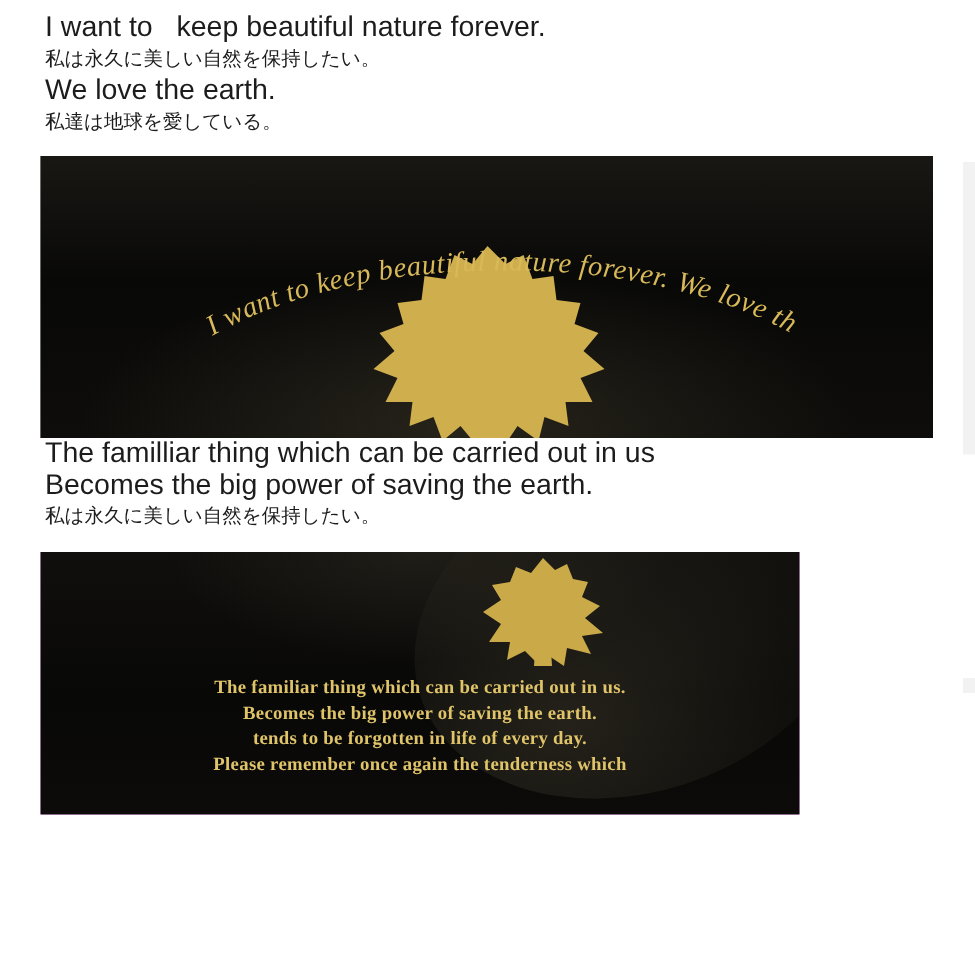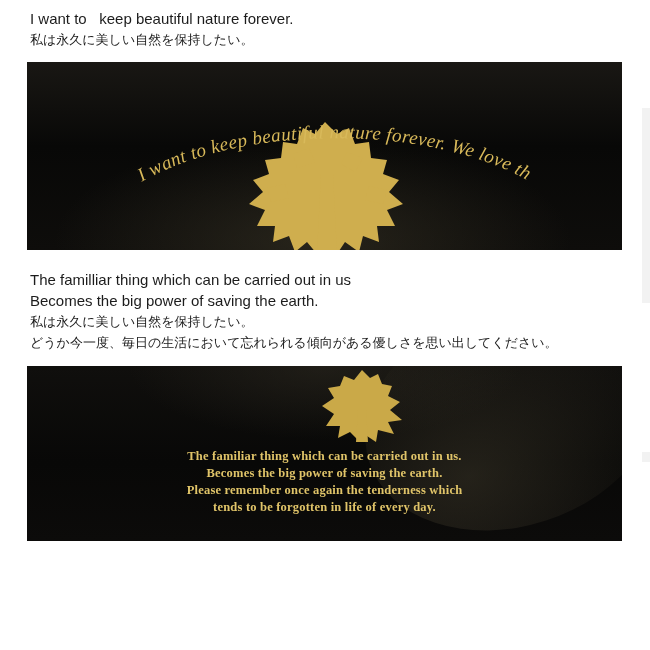--- a/index.html
+++ b/index.html
@@ -18,35 +18,34 @@
     position: relative;
     width: 650px;
     height: 650px;
     background: #ffffff;
   }
   .text-block {
     padding-left: 30px;
     padding-right: 10px;
   }
   .text-line {
-    font-size: 15px;
+    font-size: 19px;
     line-height: 21px;
     color: #1c1c1c;
     white-space: pre;
   }
   .text-line.jp {
-    font-family: Liberation Sans, sans-serif;
+    font-family: Liberation Mono, monospace;
     font-size: 13px;
     line-height: 21px;
   }
   .block-one {
     padding-top: 8px;
   }
   .block-two {
-    padding-top: 19px;
   }
   
   .photo1 {
     position: relative;
     margin: 12px 0 0 27px;
     width: 595px;
     height: 188px;
     background: #090807;
     overflow: hidden;
   }
@@ -78,21 +77,21 @@
     position: absolute;
     left: 170px;
     top: 52px;
     width: 260px;
     height: 140px;
   }
   
   .photo2 {
     position: relative;
     margin: 13px 0 0 27px;
-    width: 595px;
+    width: 506px;
     height: 175px;
     background: #701a75;
     overflow: hidden;
   }
   .photo2 .sheen {
     position: absolute;
     left: 0; top: 0; right: 0; bottom: 0;
     background:
       radial-gradient(ellipse 55% 70% at 50% 0%, rgba(48,44,34,0.5) 0%, rgba(8,8,7,0) 60%),
       linear-gradient(180deg, rgba(16,15,13,1) 0%, rgba(8,8,7,1) 55%, rgba(12,11,10,1) 100%);
@@ -137,20 +136,22 @@
   .edge-mark.b { top: 452px; height: 10px; }
 </style>
 </head>
 <body>
 
 <div class="page">
 
   <div class="text-block block-one">
     <div class="text-line">I want to   keep beautiful nature forever.</div>
     <div class="text-line jp">私は永久に美しい自然を保持したい。</div>
+    <div class="text-line">We love the earth.</div>
+    <div class="text-line jp">私達は地球を愛している。</div>
   </div>
 
   <div class="photo1">
     <div class="sheen"></div>
     <div class="tree-blob">
       <svg viewBox="0 0 260 140" width="260" height="140" xmlns="http://www.w3.org/2000/svg">
         <g fill="#cfae4e">
           <path d="M128 8 L140 20 L152 14 L158 30 L172 28 L174 44 L190 46 L186 60 L202 66 L192 78 L206 90 L190 96 L198 112 L180 112 L182 128 L166 122 L162 138 L148 128 L140 140 L130 128 L120 140 L110 128 L98 138 L92 122 L76 128 L78 112 L60 112 L68 96 L52 90 L66 78 L56 66 L72 60 L68 46 L84 44 L86 28 L100 30 L106 14 L118 20 Z"></path>
           <path d="M124 60 L136 60 L140 140 L120 140 Z"></path>
           <path d="M96 40 L112 34 L118 48 L100 54 Z"></path>
@@ -169,38 +170,37 @@
           <textPath href="#arcpath" startOffset="2%">I want to keep beautiful nature forever. We love the earth.</textPath>
         </text>
       </svg>
     </div>
   </div>
 
   <div class="text-block block-two">
     <div class="text-line">The familliar thing which can be carried out in us</div>
     <div class="text-line">Becomes the big power of saving the earth.</div>
     <div class="text-line jp">私は永久に美しい自然を保持したい。</div>
-    <div class="text-line jp">どうか今一度、毎日の生活において忘れられる傾向がある優しさを思い出してください。</div>
   </div>
 
   <div class="photo2">
     <div class="sheen"></div>
     <div class="swoosh"></div>
     <div class="tree2">
       <svg viewBox="0 0 96 72" width="96" height="72" xmlns="http://www.w3.org/2000/svg">
         <g fill="#caa948">
           <path d="M48 0 L56 8 L64 4 L68 14 L78 16 L74 26 L86 32 L76 40 L88 50 L74 52 L80 64 L64 60 L62 72 L50 64 L46 72 L36 62 L24 68 L26 56 L12 56 L20 44 L8 36 L20 28 L14 18 L26 16 L30 6 L40 10 Z"></path>
           <path d="M44 40 L52 40 L54 72 L42 72 Z"></path>
         </g>
       </svg>
     </div>
     <div class="caption">
       <div>The familiar thing which can be carried out in us.</div>
       <div>Becomes the big power of saving the earth.</div>
+      <div>tends to be forgotten in life of every day.</div>
       <div>Please remember once again the tenderness which</div>
-      <div>tends to be forgotten in life of every day.</div>
     </div>
   </div>
 
   <div class="edge-mark a"></div>
   <div class="edge-mark b"></div>
 
 </div>
 
 </body></html>

